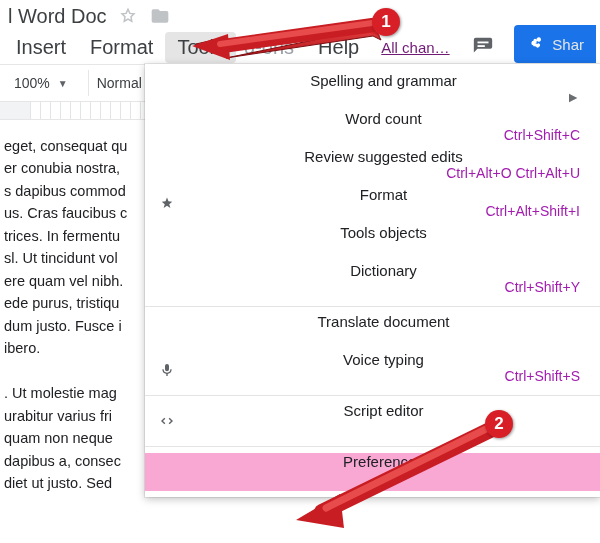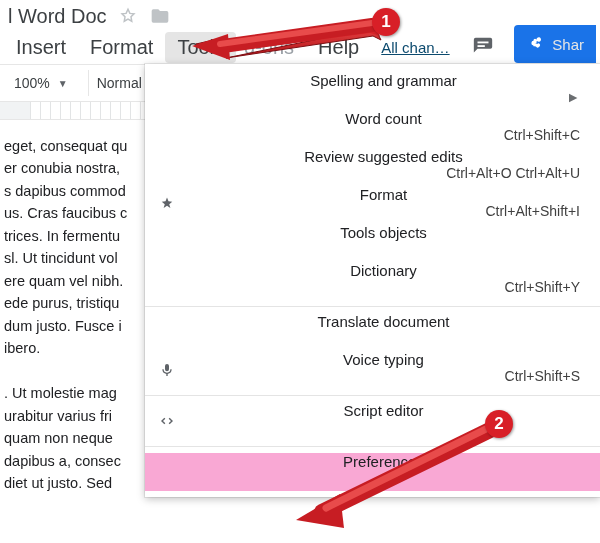--- a/index.html
+++ b/index.html
@@ -48,21 +48,21 @@
     padding: 4px 12px;
     font-size: 20px;
     color: #3c4043;
     border-radius: 4px;
   }
   .menu-item.highlight { background: #e5e5e5; }
   .menu-item.obscured { color: #9aa0a6; padding-left: 8px; }
   .menu-link {
     margin-left: 10px;
     font-size: 15px;
-    color: #0c4a6e;
+    color: #701a75;
     text-decoration: underline;
   }
   .spacer { flex: 1; }
   .comments-icon {
     width: 34px; height: 34px;
     display:flex;align-items:center;justify-content:center;
     color:#5f6368;
     margin-right: 14px;
   }
   .share-btn {
@@ -160,21 +160,21 @@
     height: 38px;
     padding: 0 20px 0 42px;
     font-size: 15px;
     color: #202124;
     position: relative;
     flex-direction: column;
   }
   .dd-row.highlight { background: #f9a8d4; }
   .dd-row .shortcut {
     margin-left: auto;
-    color: #404040;
+    color: #a21caf;
     font-size: 14px;
     white-space: nowrap;
   }
   .dd-row .submenu-arrow {
     margin-left:auto;
     color:#6b6e71;
     font-size:14px;
   }
   .dd-row .dd-icon {
     position:absolute;

